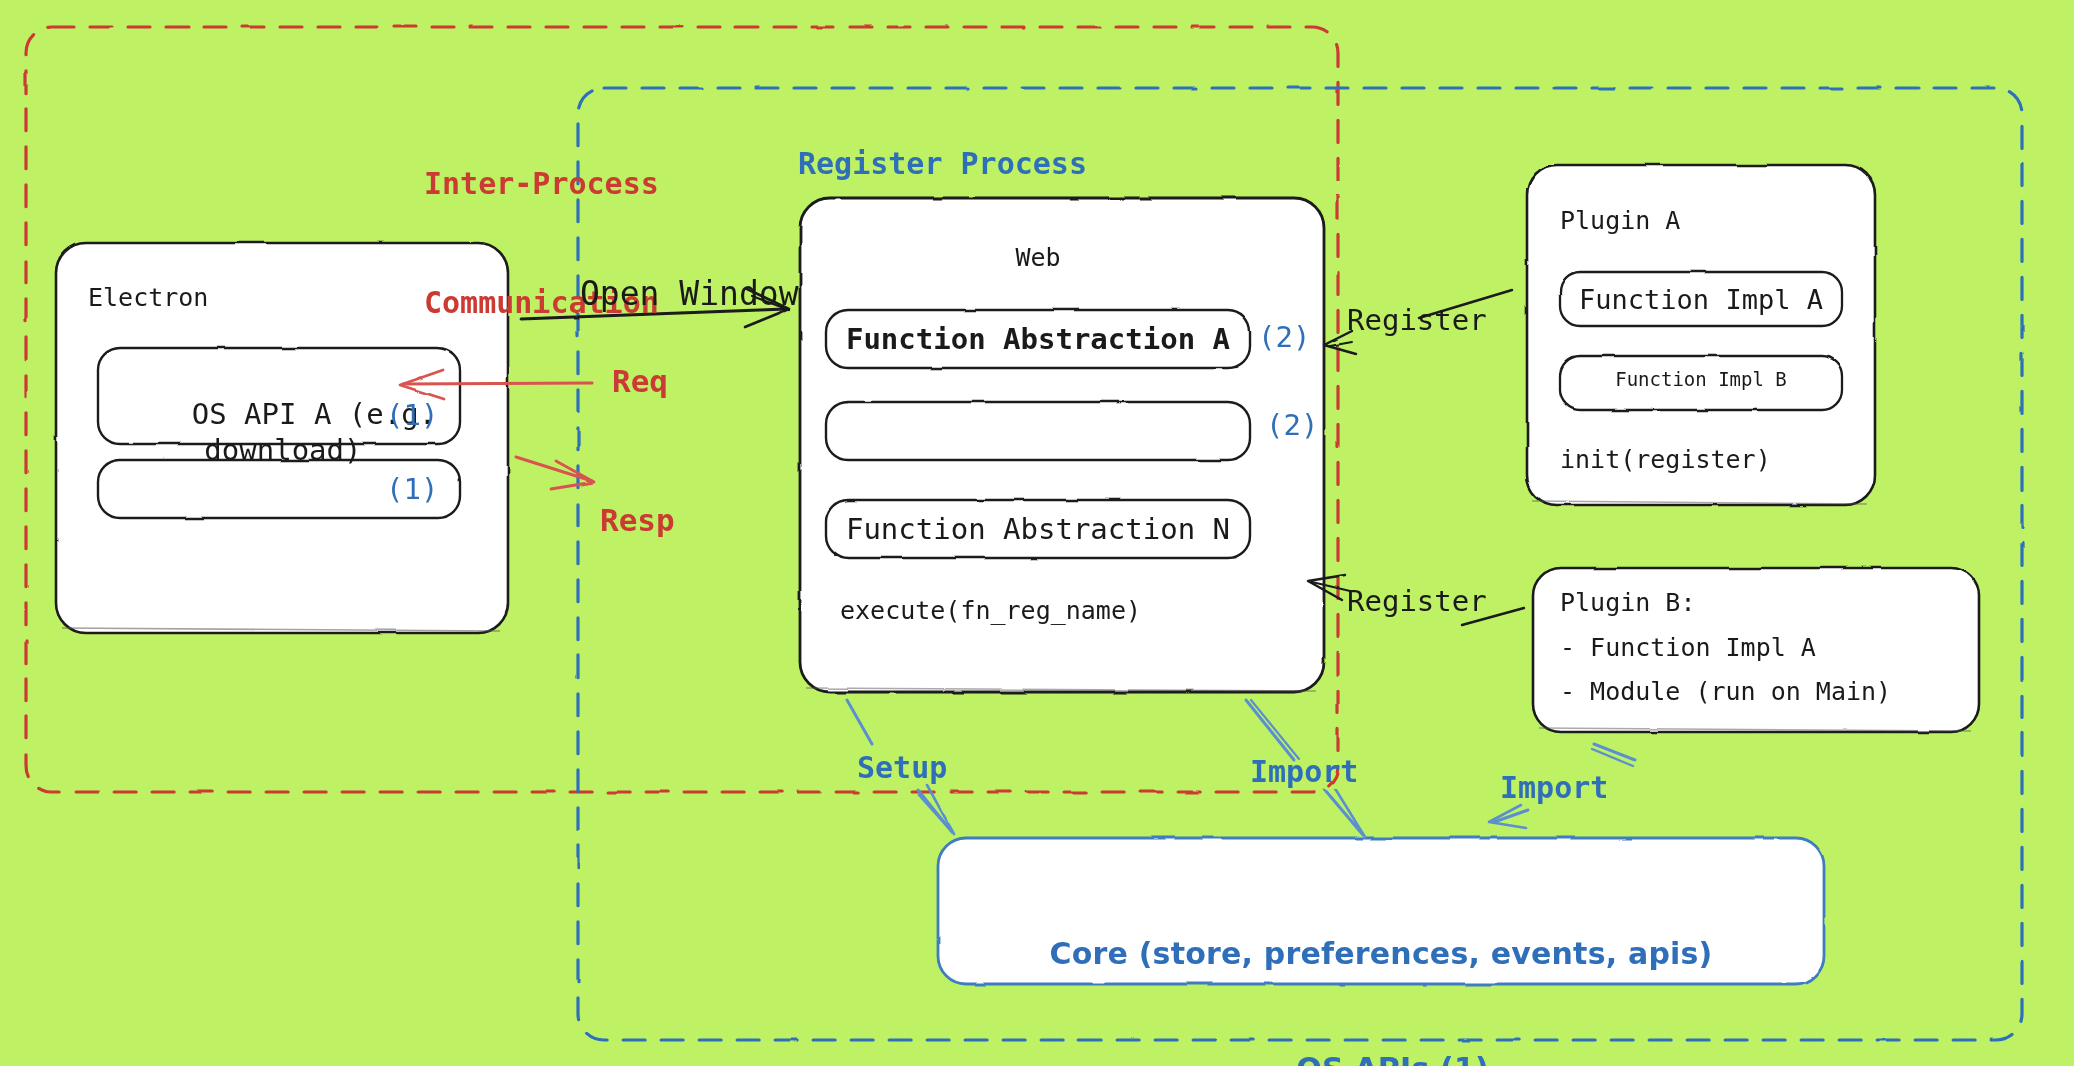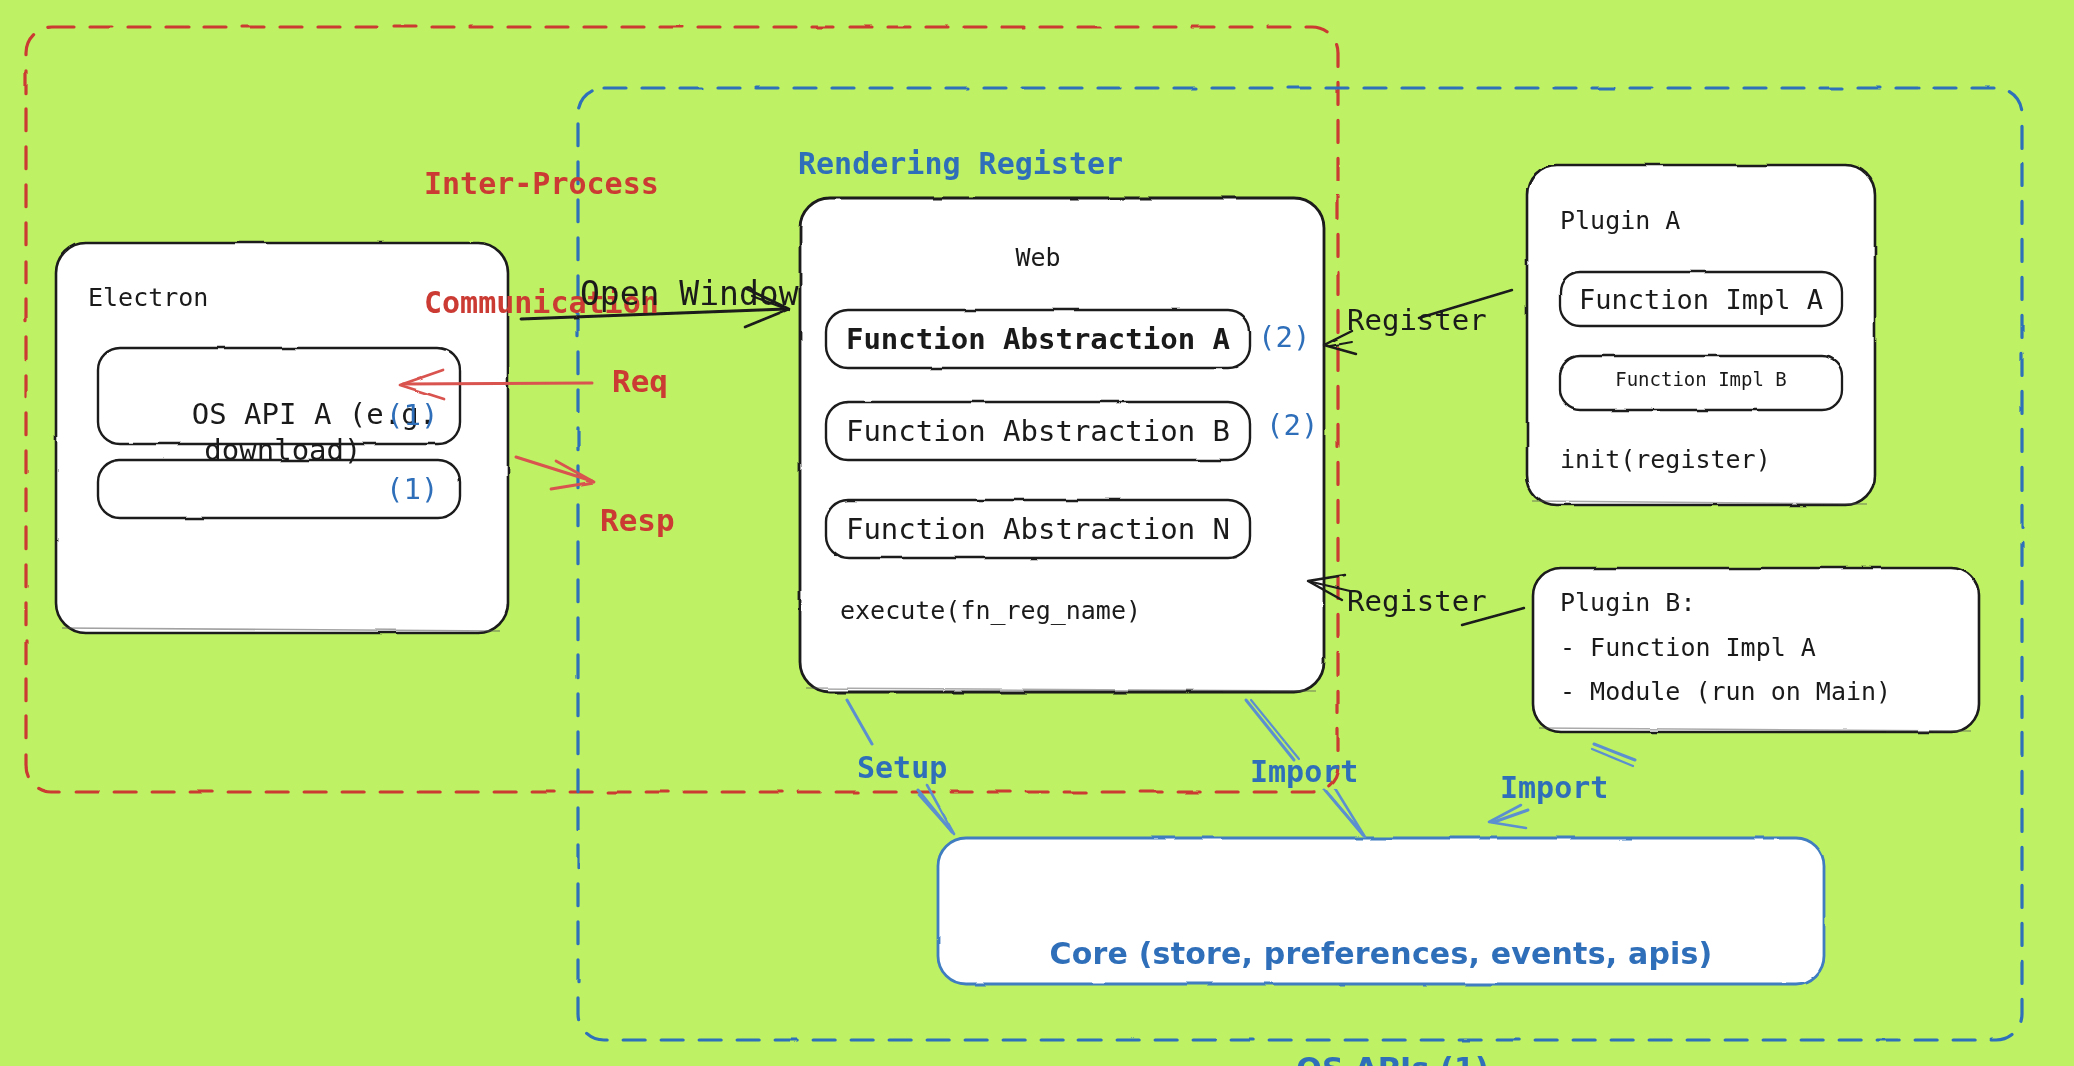--- a/index.html
+++ b/index.html
@@ -174,40 +174,39 @@
         <path d="M1521,805 L1489,822 L1526,828" fill="none" stroke="#5b8fd0" stroke-width="2.6" stroke-linecap="round" stroke-linejoin="round"></path>
       </g>
     </g>
   </svg>
 
   <div class="lbl red-lbl" style="left:424px; top:85px; font-size:30px; line-height:1.32;">
     <div>Inter-Process</div>
     <div>Communication</div>
   </div>
 
-  <div class="lbl blue-lbl" style="left:798px; top:146px; font-size:30px;">Rendering Register</div>
+  <div class="lbl blue-lbl" style="left:798px; top:146px; font-size:30px;">Register Process</div>
 
   <div class="lbl box-title" style="left:88px; top:283px;">Electron</div>
 
   <div class="lbl inner-lbl" style="left:98px; top:362px; width:362px;">
     <span>OS API A (e.g.</span>
   </div>
   <div class="lbl inner-lbl" style="left:98px; top:398px; width:300px;">
     <span>download)</span>
   </div>
   <div class="lbl mark" style="left:386px; top:398px;">(1)</div>
 
   <div class="lbl mark" style="left:386px; top:472px;">(1)</div>
 
   <div class="lbl box-title" style="left:826px; top:243px; width:424px; text-align:center;">Web</div>
 
   <div class="lbl inner-lbl" style="left:826px; top:322px; width:424px;font-weight:bold;">Function Abstraction A</div>
   <div class="lbl mark" style="left:1258px; top:320px;">(2)</div>
 
-  <div class="lbl inner-lbl" style="left:826px; top:414px; width:424px;">Function Abstraction B</div>
   <div class="lbl mark" style="left:1266px; top:408px;">(2)</div>
 
   <div class="lbl inner-lbl" style="left:826px; top:512px; width:424px;">Function Abstraction N</div>
 
   <div class="lbl box-title" style="left:840px; top:596px;">execute(fn_reg_name)</div>
 
   <div class="lbl box-title" style="left:1560px; top:206px;">Plugin A</div>
 
   <div class="lbl inner-lbl" style="left:1560px; top:284px; width:282px; font-size:27px;">Function Impl A</div>
 

